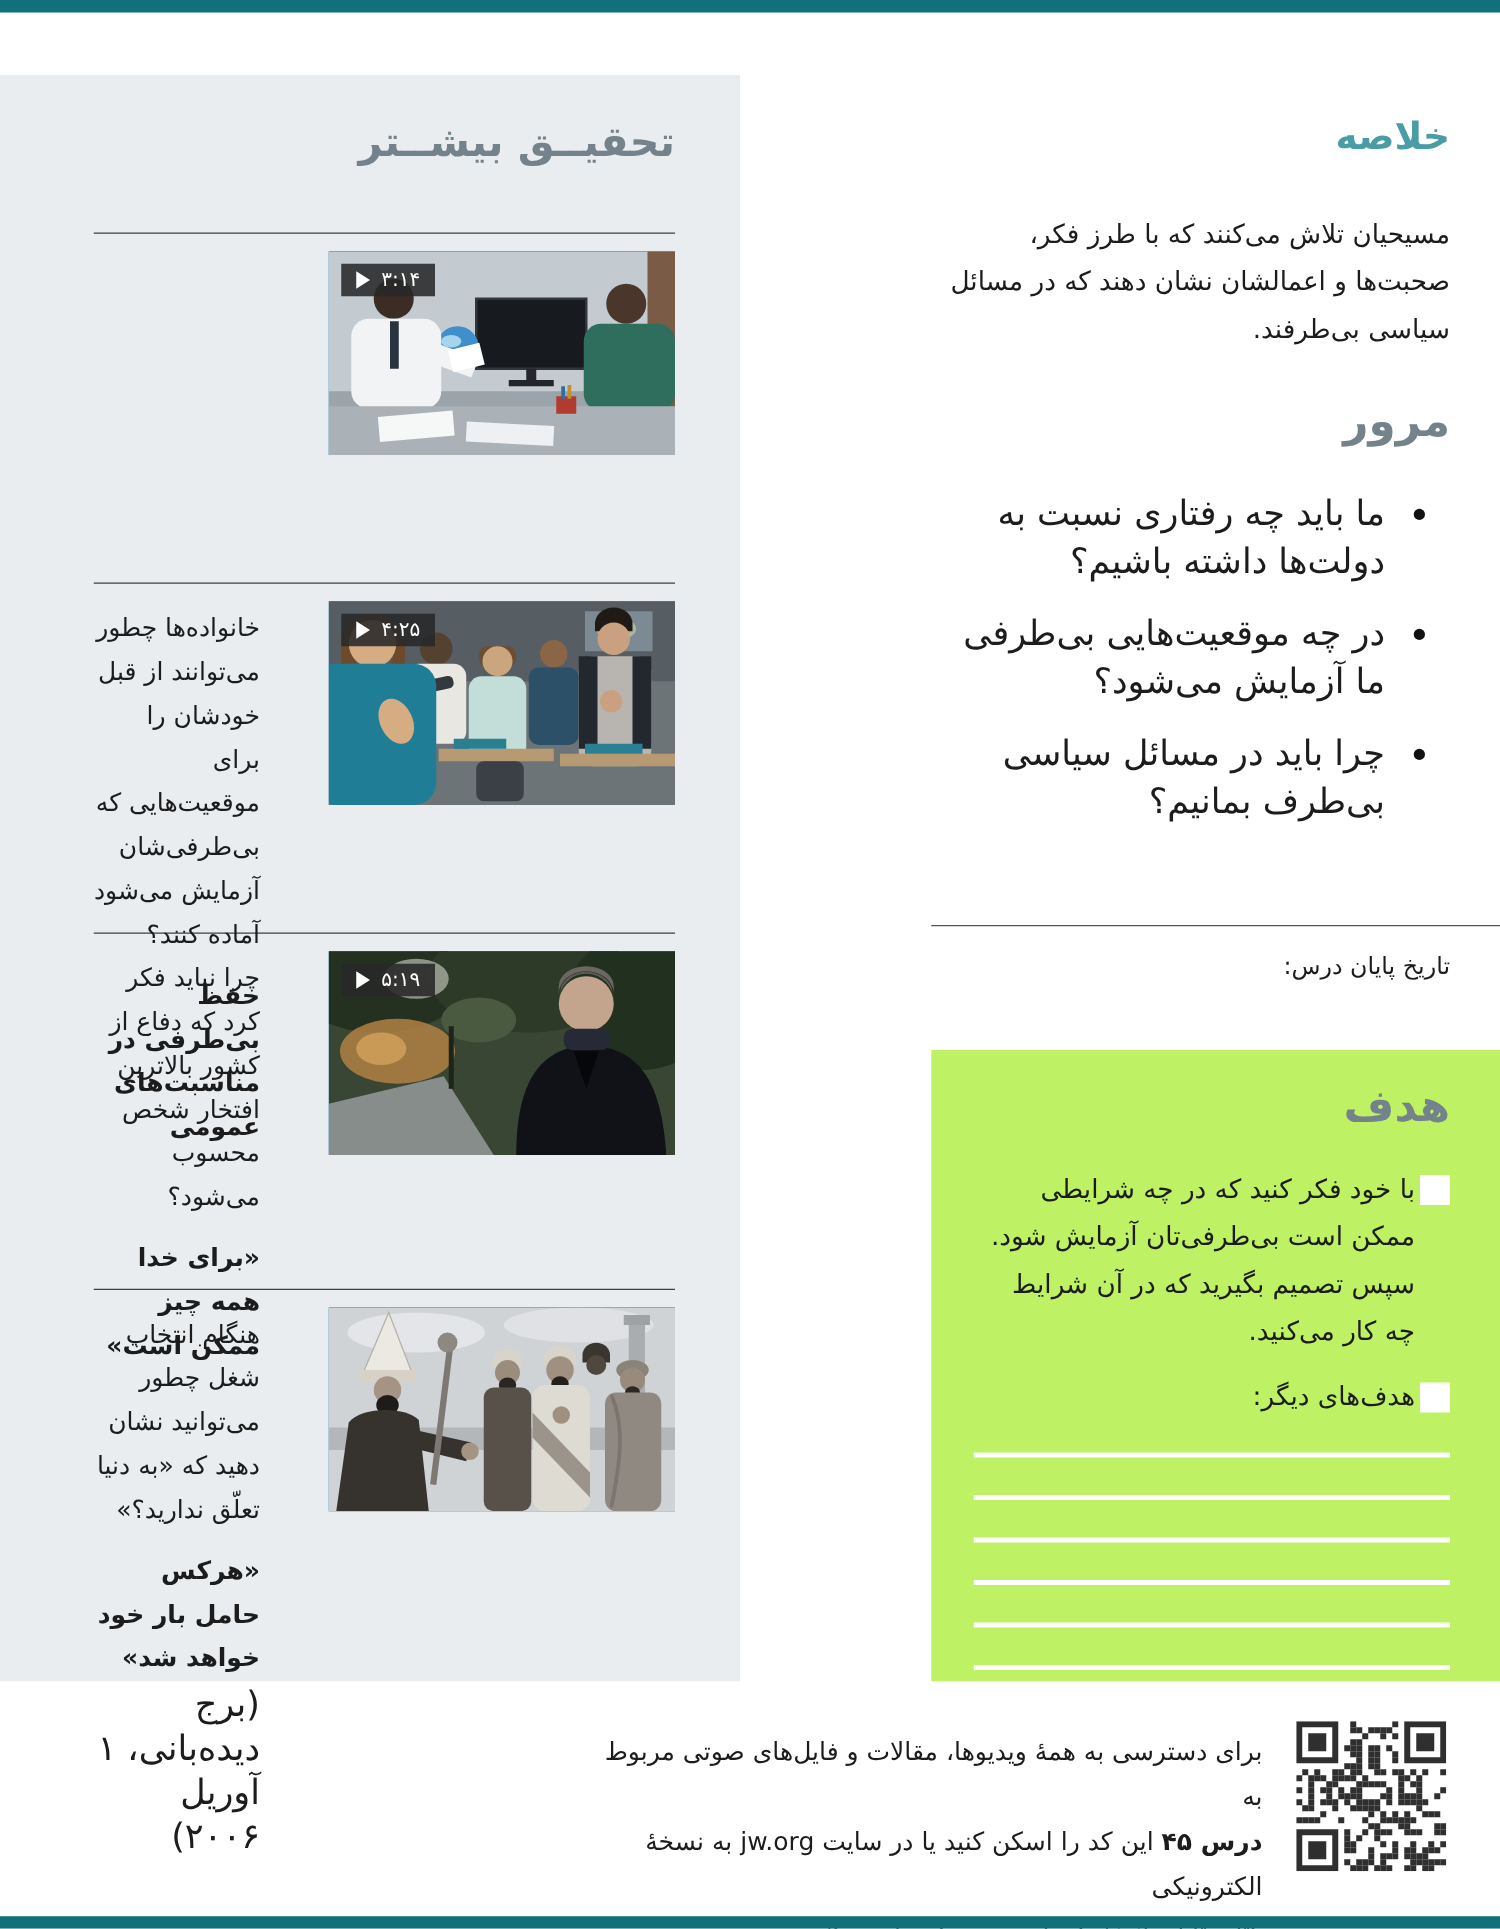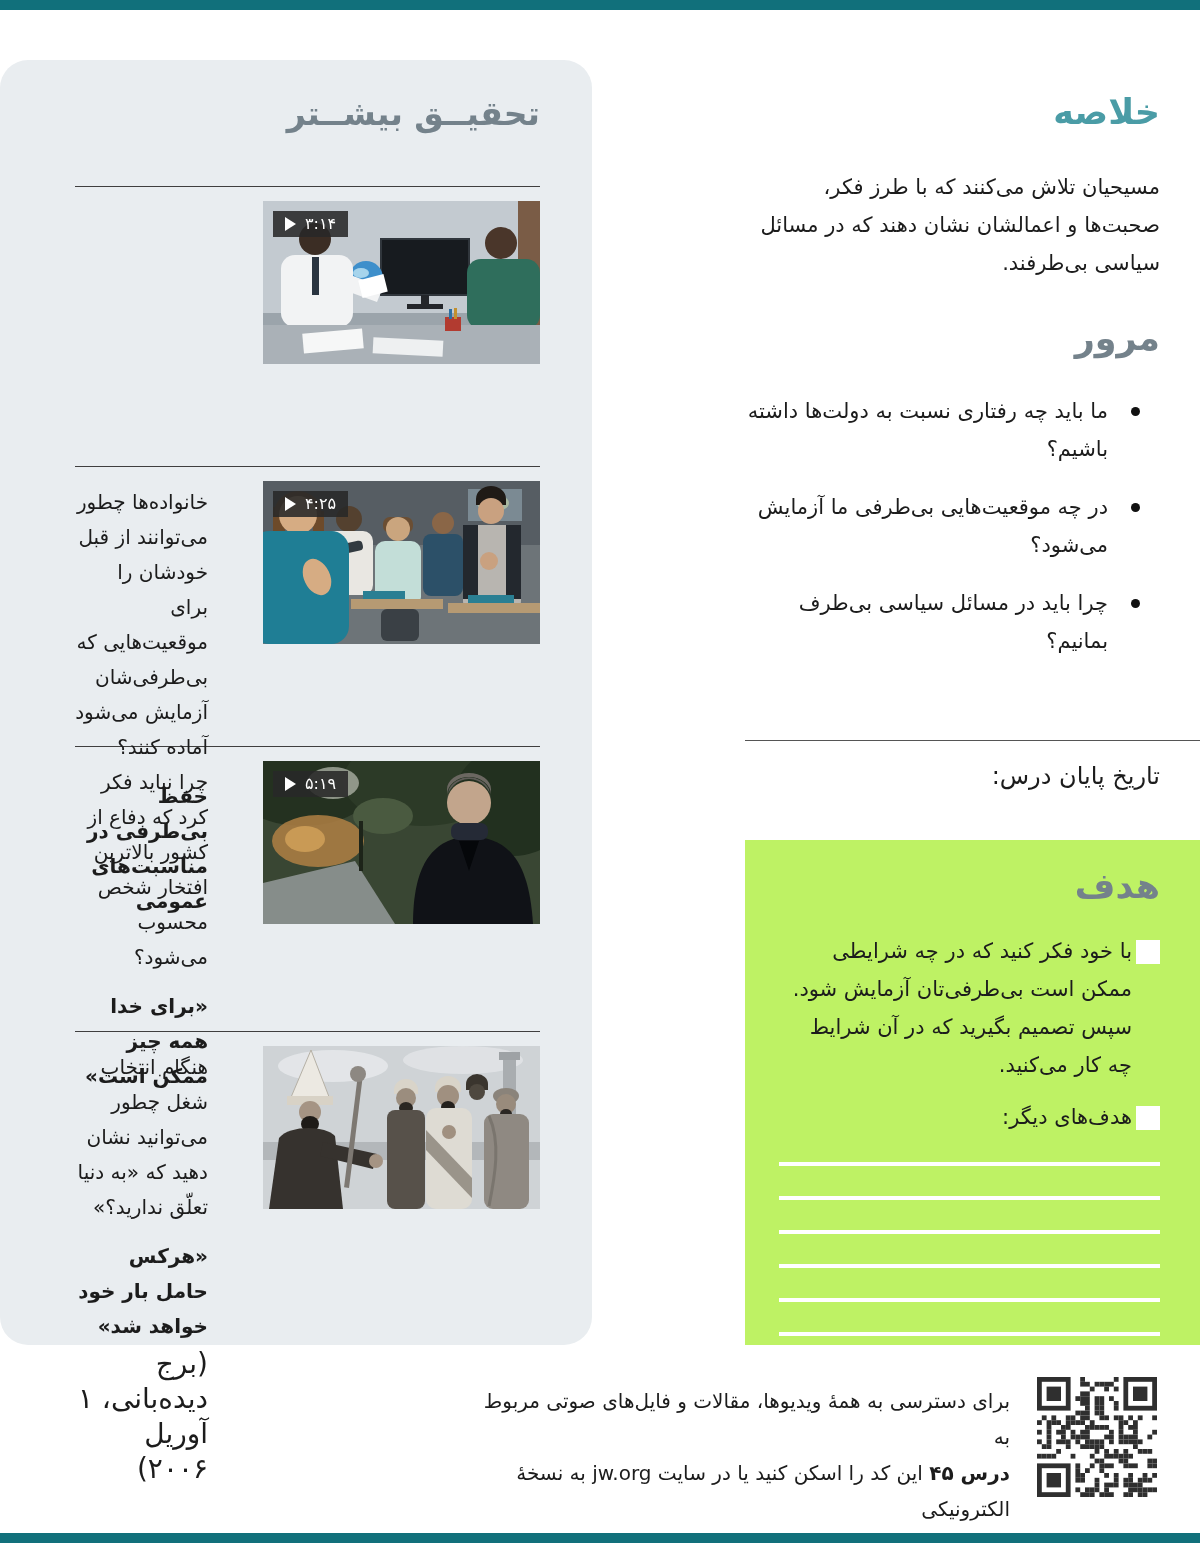--- a/index.html
+++ b/index.html
@@ -7,21 +7,21 @@
     width:1200px;height:1543px;position:relative;background:#ffffff;
     font-family:"DejaVu Sans",sans-serif;color:#1c1c1c;direction:rtl;overflow:hidden;
   }
   .edge-bar{position:absolute;left:0;right:0;height:10px;background:#11707b;}
   .edge-bar.top{top:0;}
   .edge-bar.bottom{bottom:0;}
 
   
   .research-panel{
     position:absolute;top:60px;left:0;width:592px;height:1285px;
-    background:#e9edf0;box-sizing:border-box;padding:34px 52px 0 75px;border-radius:28px;
+    background:#e9edf0;box-sizing:border-box;padding:34px 52px 0 75px;
   }
   .research-heading{
     font-size:33px;font-weight:bold;color:#74828b;text-align:right;
     margin:0;height:92px;letter-spacing:0.5px;
   }
   .research-item{
     border-top:1px solid #3f3f3f;padding-top:14px;display:flex;gap:55px;
     box-sizing:border-box;align-items:flex-start;
   }
   .research-item.h1{height:280px;}
@@ -36,28 +36,28 @@
     font-size:16px;padding:5px 12px;display:flex;align-items:center;gap:9px;direction:ltr;
     line-height:1;
   }
   .play-triangle{width:0;height:0;border-top:7px solid transparent;border-bottom:7px solid transparent;border-left:11px solid #ffffff;}
   .item-text{flex:1;min-width:0;}
   .item-question{font-size:20px;line-height:35px;margin:4px 0 0;text-align:right;}
   .item-title{font-size:20px;line-height:35px;font-weight:bold;margin:14px 0 0;text-align:right;}
   .item-source{font-size:28px;line-height:35px;margin:2px 0 0;text-align:right;}
 
   
-  .summary-heading{position:absolute;top:92px;right:40px;font-size:35px;font-weight:bold;color:#4a9ca6;margin:0;}
+  .summary-heading{position:absolute;top:92px;right:40px;font-size:30px;font-weight:bold;color:#4a9ca6;margin:0;}
   .summary-text{position:absolute;top:168px;right:40px;width:404px;font-size:21px;line-height:38px;text-align:right;margin:0;}
   .review-heading{position:absolute;top:318px;right:40px;font-size:35px;font-weight:bold;color:#74828b;margin:0;}
   .review-list{position:absolute;top:392px;right:40px;width:420px;margin:0;padding:0;list-style:none;}
-  .review-list li{position:relative;padding-right:52px;font-size:21px;line-height:38px;margin-bottom:20px;text-align:right;}
+  .review-list li{position:relative;padding-right:52px;font-size:28px;line-height:38px;margin-bottom:20px;text-align:right;}
   .review-list li::before{content:"";position:absolute;right:20px;top:15px;width:9px;height:9px;border-radius:50%;background:#111;}
   .right-rule{position:absolute;top:740px;right:0;width:455px;height:1px;background:#555;}
-  .completion-label{position:absolute;top:762px;right:40px;font-size:24px;margin:0;}
+  .completion-label{position:absolute;top:762px;right:40px;font-size:19px;margin:0;}
 
   .goal-box{
     position:absolute;top:840px;right:0;width:455px;height:505px;background:#bef264;
     box-sizing:border-box;padding:26px 40px 0 34px;
   }
   .goal-heading{font-size:35px;font-weight:bold;color:#74828b;text-align:right;margin:0 0 26px;}
   .goal-item{display:flex;gap:4px;margin-bottom:14px;font-size:21px;line-height:38px;text-align:right;}
   .goal-checkbox{flex:none;width:24px;height:24px;background:#ffffff;margin-top:8px;}
   .goal-lines{margin-top:26px;}
   .goal-line{height:4px;background:#ffffff;margin-bottom:30px;}

